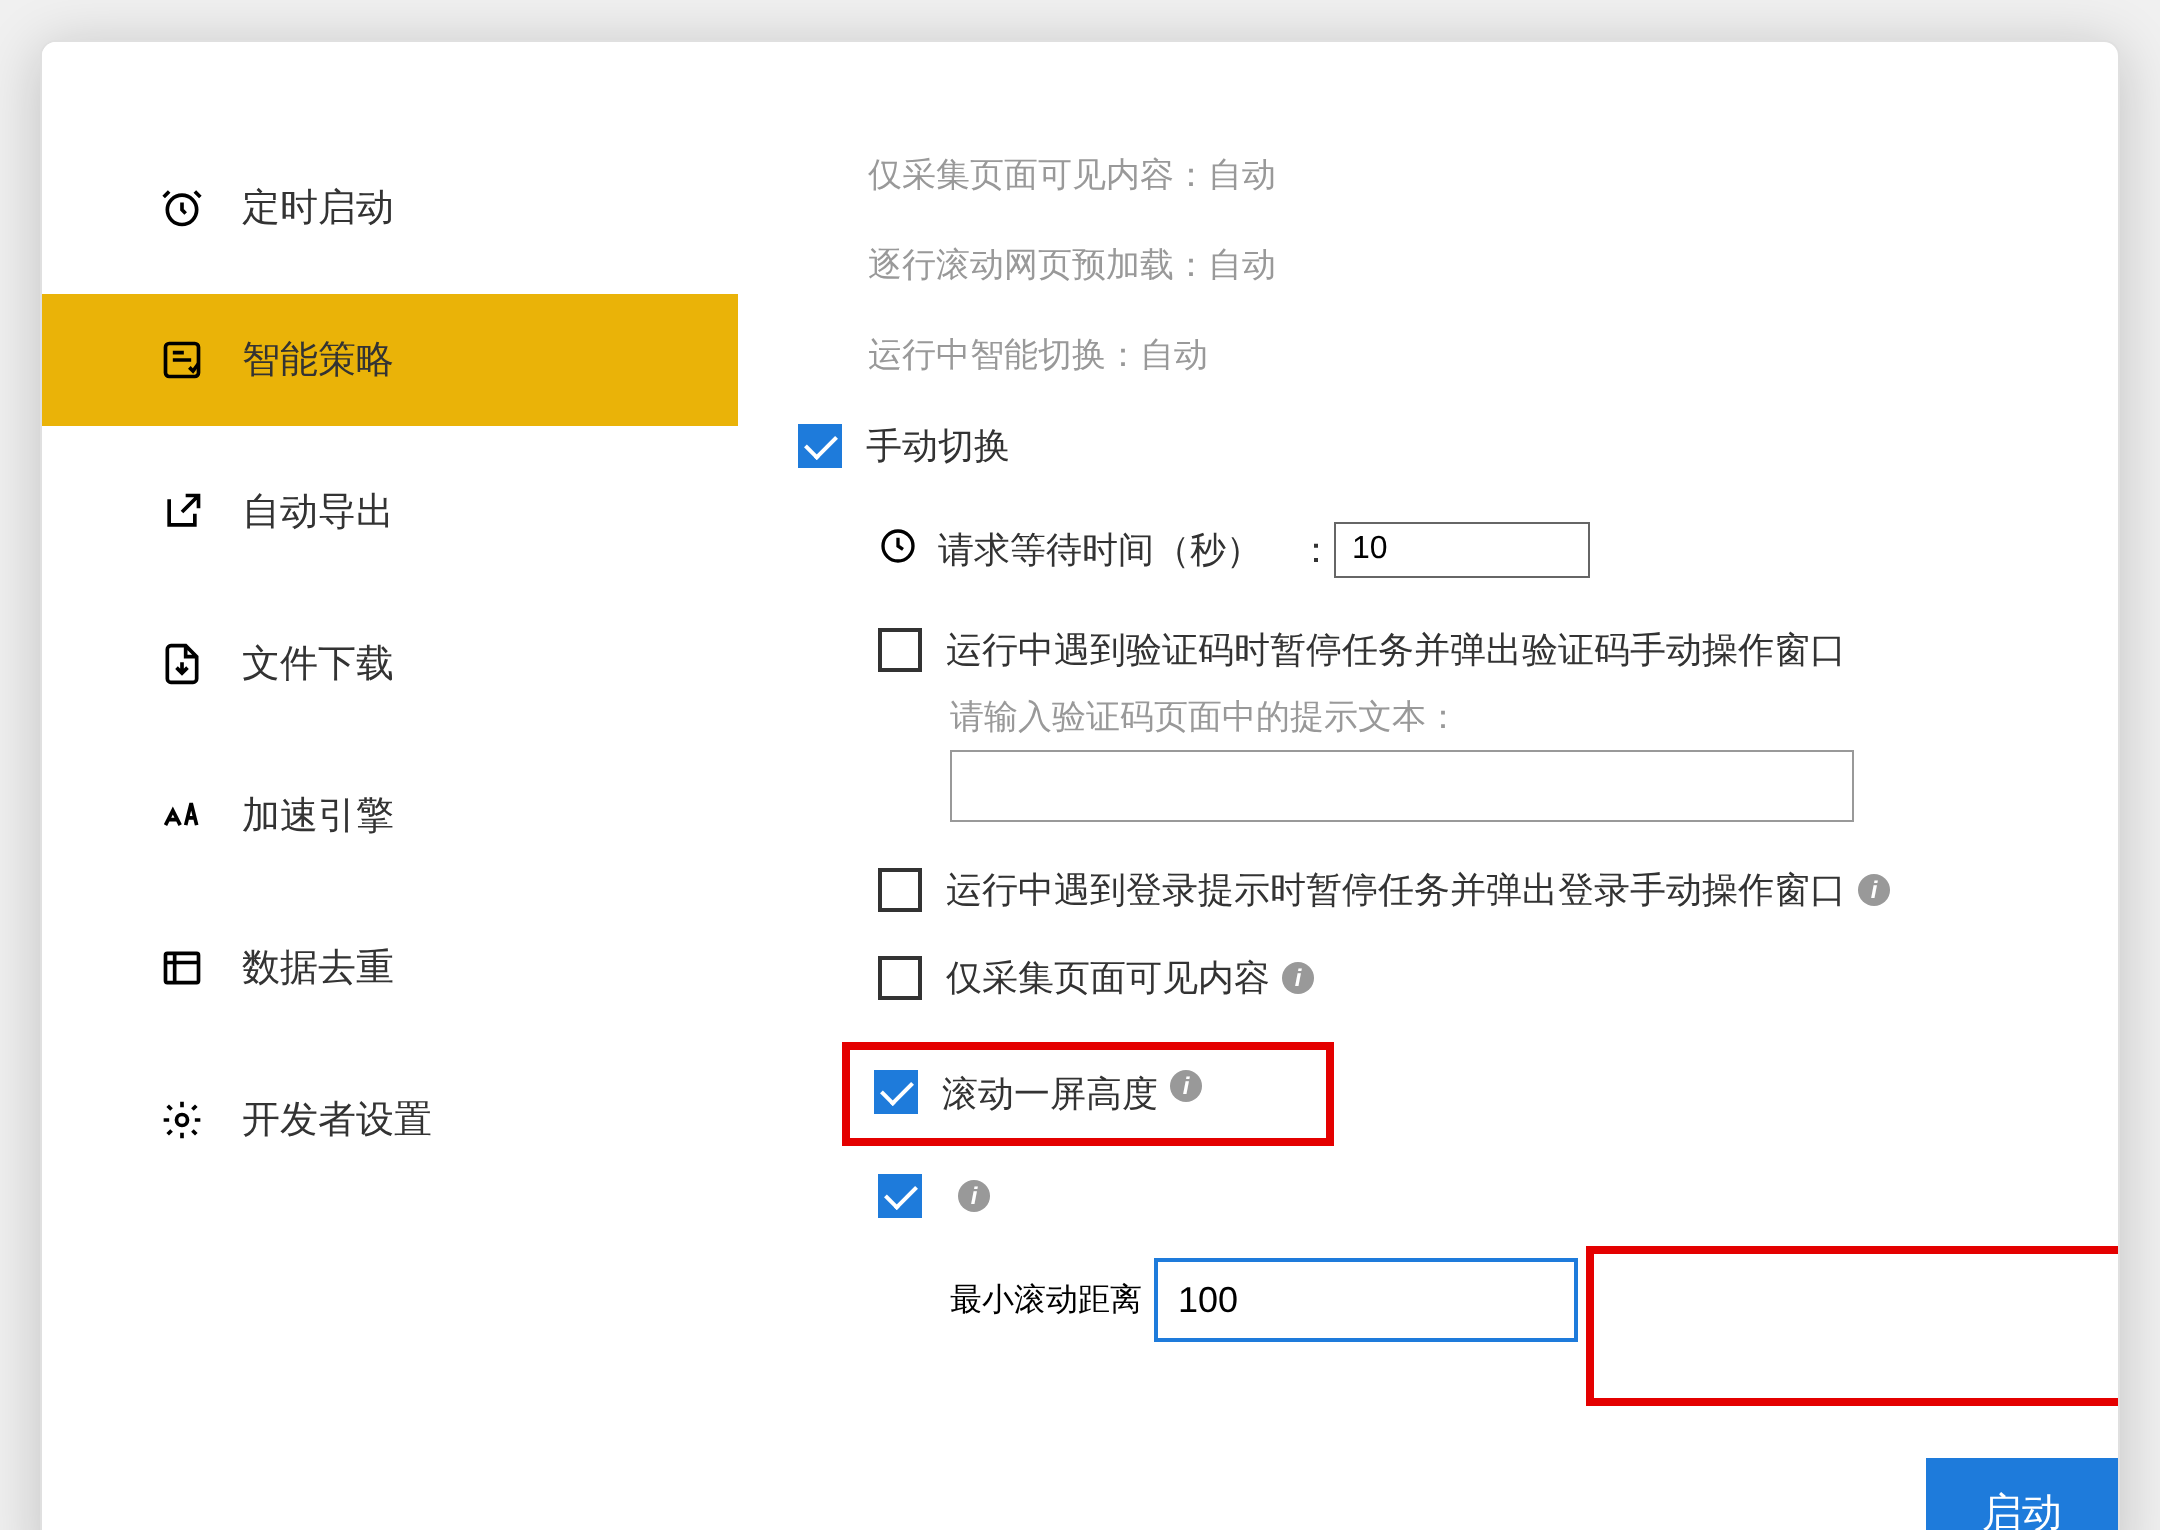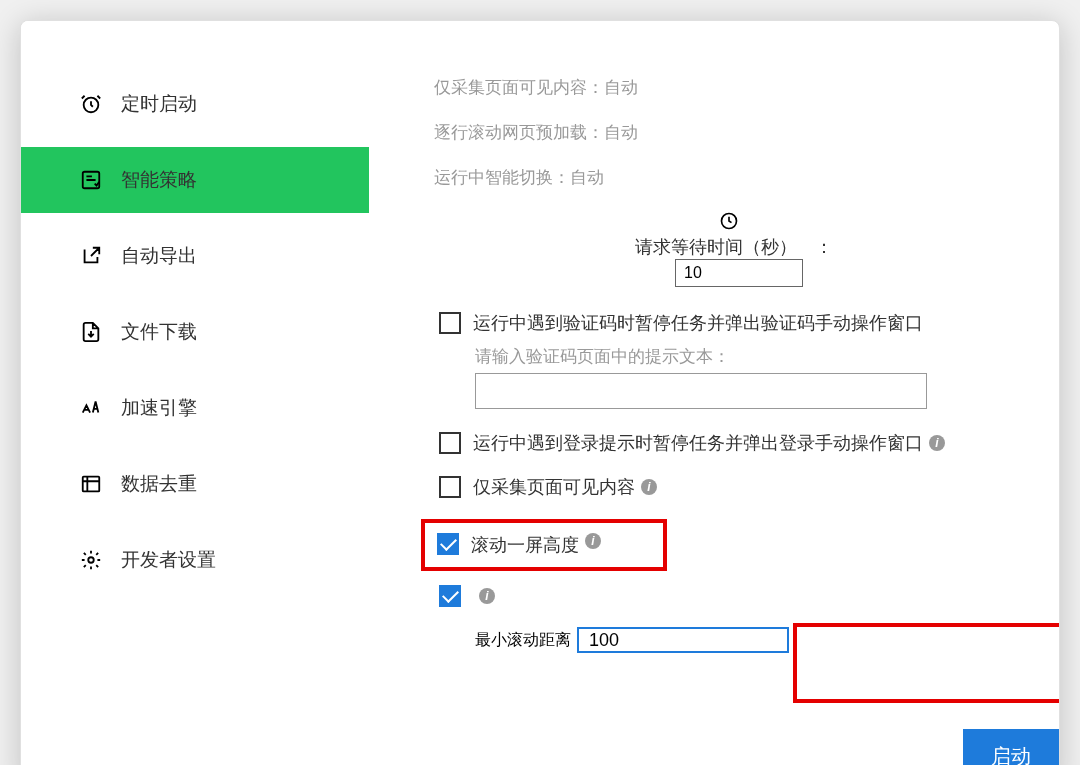--- a/index.html
+++ b/index.html
@@ -33,21 +33,21 @@
       padding-top: 50px;
     }
     .sidebar-item {
       display: flex;
       align-items: center;
       padding: 20px 30px 20px 58px;
       cursor: pointer;
       margin-bottom: 10px;
     }
     .sidebar-item.active {
-      background: #22c55e;
+      background: #eab308;
     }
     .sidebar-item .icon {
       width: 24px;
       height: 24px;
       margin-right: 18px;
       display: flex;
       align-items: center;
       justify-content: center;
     }
     .sidebar-item .label {
@@ -97,33 +97,31 @@
       font-size: 18px;
       color: #333;
     }
     .indent-group {
       padding-left: 40px;
     }
     .sub-row {
       display: flex;
       align-items: center;
       margin-bottom: 18px;
-      flex-direction: column;
     }
     .sub-row .label-text {
       font-size: 18px;
       color: #333;
     }
     .time-input {
       width: 128px;
       height: 28px;
       border: 1px solid #666;
       padding: 0 8px;
       font-size: 16px;
-      margin-left: 10px;
     }
     .hint-text {
       color: #999;
       font-size: 17px;
       padding-left: 36px;
       margin-bottom: 5px;
     }
     .full-input {
       width: 452px;
       height: 36px;
@@ -155,21 +153,21 @@
       position: relative;
     }
     .scroll-dist-row {
       display: flex;
       align-items: center;
       padding-left: 36px;
       position: relative;
     }
     .scroll-input {
       width: 212px;
-      height: 26px;
+      height: 42px;
       border: 2px solid #1e7bdb;
       padding: 0 10px;
       font-size: 18px;
       margin-left: 6px;
     }
     .red-box-2 {
       position: absolute;
       border: 4px solid #e40000;
       width: 280px;
       height: 80px;
@@ -265,20 +263,24 @@
       </span>
       <span class="label">开发者设置</span>
     </div>
   </div>
 
   <div class="content">
     <div class="info-row">仅采集页面可见内容：自动</div>
     <div class="info-row">逐行滚动网页预加载：自动</div>
     <div class="info-row">运行中智能切换：自动</div>
 
+    <div class="checkbox-row" style="margin-bottom:26px;">
+      <span class="checkbox checked"></span>
+      <span class="check-label">手动切换</span>
+    </div>
 
     <div class="indent-group">
       <div class="sub-row" style="margin-bottom:24px;">
         <span class="clock-icon">
           <svg viewBox="0 0 24 24" width="20" height="20" fill="none" stroke="#000" stroke-width="2">
               <circle cx="12" cy="12" r="9"></circle>
               <path d="M12 7v5l3 2"></path>
             </svg>
         </span>
         <span class="label-text">请求等待时间（秒）　：</span>

